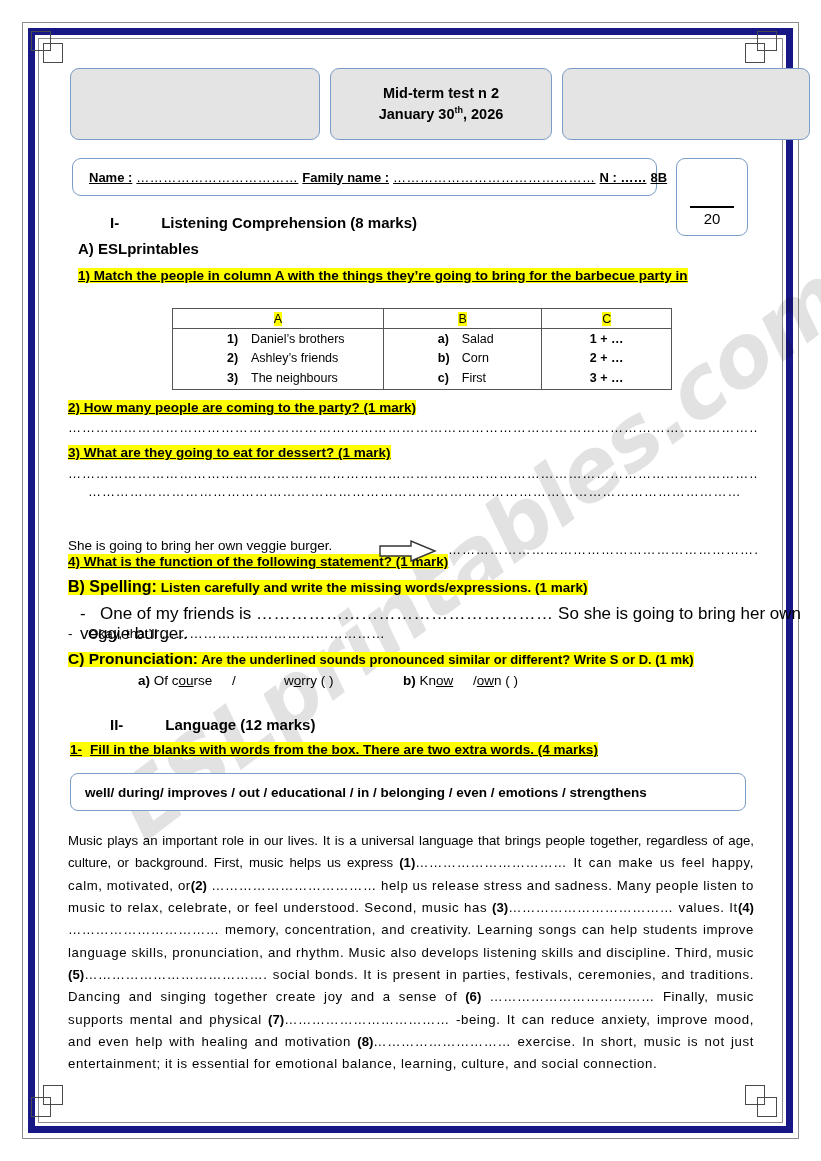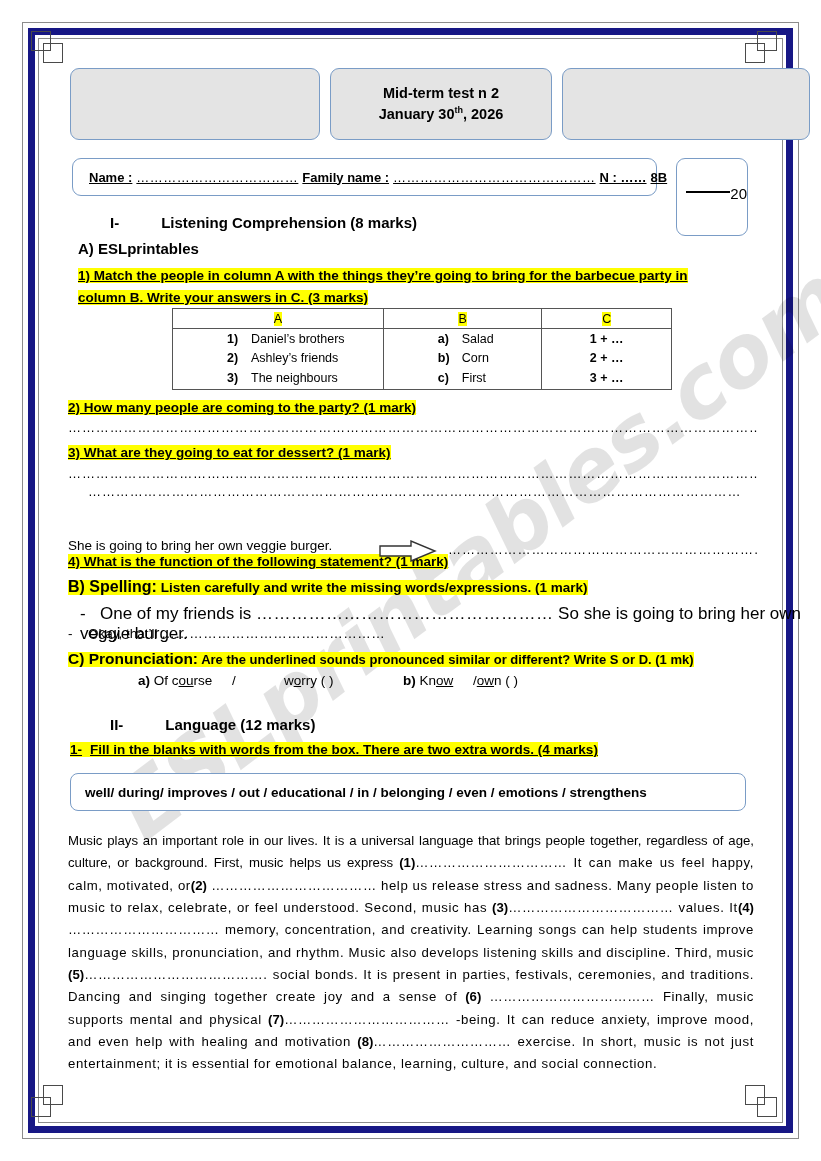--- a/index.html
+++ b/index.html
@@ -136,21 +136,21 @@
   
   #score-box {
     position: absolute;
     left: 676px; top: 158px;
     width: 72px; height: 78px;
     box-sizing: border-box;
     background: #ffffff;
     border: 1.5px solid #7a9cc6;
     border-radius: 9px;
     display: flex;
-    flex-direction: row;
+    flex-direction: column;
     align-items: center;
     justify-content: flex-end;
     padding-bottom: 8px;
   }
   #score-rule {
     width: 44px;
     border-top: 2.5px solid #000;
     margin-bottom: 2px;
   }
   #score-denom { font-size: 15px; font-weight: normal; }
@@ -337,21 +337,20 @@
   </div>
 
   <div class="blk" id="sec1-title">
     <span class="rn">I-</span><span>Listening  Comprehension (8 marks)</span>
   </div>
 
   <div class="blk" id="partA-title">A) ESLprintables</div>
 
   <div class="blk" id="q1">
     <span class="hl u ln">1) Match the people in column A with the things they’re going to bring for the barbecue party in</span><br>
-    <span class="hl u ln">column B. Write your answers in C. (3 marks)</span>
   </div>
 
   <table id="match-table">
     <tbody>
         <tr>
       <td class="hdr-cell col-a"><span class="hl">A</span></td>
       <td class="hdr-cell col-b"><span class="hl">B</span></td>
       <td class="hdr-cell col-c"><span class="hl">C</span></td>
     </tr>
     <tr>

